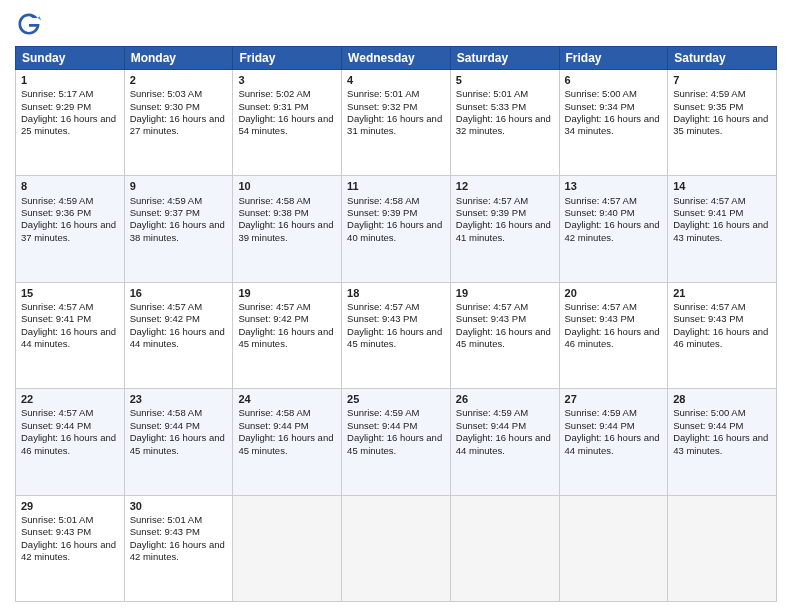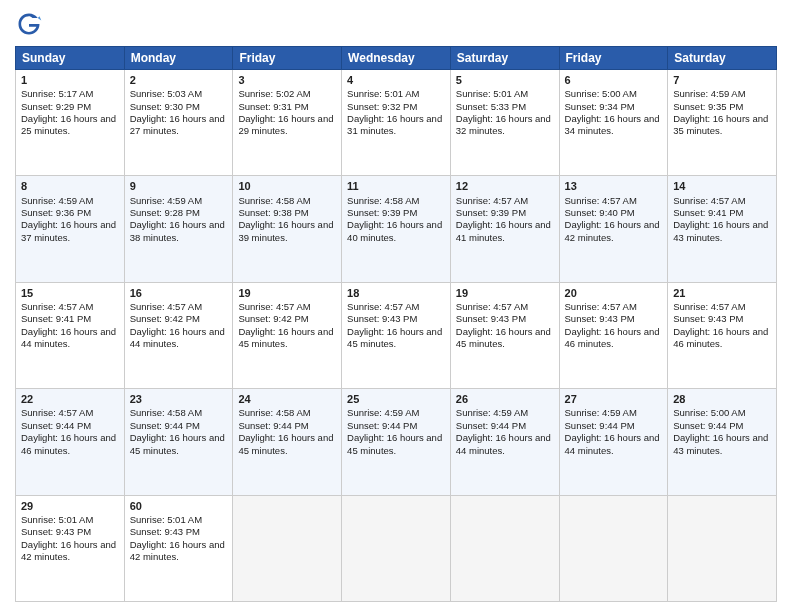--- a/index.html
+++ b/index.html
@@ -137,21 +137,21 @@
           <td>
             <div class="day-number">2</div>
             <div>Sunrise: 5:03 AM</div>
             <div>Sunset: 9:30 PM</div>
             <div>Daylight: 16 hours and 27 minutes.</div>
           </td>
           <td>
             <div class="day-number">3</div>
             <div>Sunrise: 5:02 AM</div>
             <div>Sunset: 9:31 PM</div>
-            <div>Daylight: 16 hours and 29 minutes.</div>
+            <div>Daylight: 16 hours and 54 minutes.</div>
           </td>
           <td>
             <div class="day-number">4</div>
             <div>Sunrise: 5:01 AM</div>
             <div>Sunset: 9:32 PM</div>
             <div>Daylight: 16 hours and 31 minutes.</div>
           </td>
           <td>
             <div class="day-number">5</div>
             <div>Sunrise: 5:01 AM</div>
@@ -174,21 +174,21 @@
         <tr>
           <td>
             <div class="day-number">8</div>
             <div>Sunrise: 4:59 AM</div>
             <div>Sunset: 9:36 PM</div>
             <div>Daylight: 16 hours and 37 minutes.</div>
           </td>
           <td>
             <div class="day-number">9</div>
             <div>Sunrise: 4:59 AM</div>
-            <div>Sunset: 9:28 PM</div>
+            <div>Sunset: 9:37 PM</div>
             <div>Daylight: 16 hours and 38 minutes.</div>
           </td>
           <td>
             <div class="day-number">10</div>
             <div>Sunrise: 4:58 AM</div>
             <div>Sunset: 9:38 PM</div>
             <div>Daylight: 16 hours and 39 minutes.</div>
           </td>
           <td>
             <div class="day-number">11</div>
@@ -304,21 +304,21 @@
           </td>
         </tr>
         <tr>
           <td>
             <div class="day-number">29</div>
             <div>Sunrise: 5:01 AM</div>
             <div>Sunset: 9:43 PM</div>
             <div>Daylight: 16 hours and 42 minutes.</div>
           </td>
           <td>
-            <div class="day-number">60</div>
+            <div class="day-number">30</div>
             <div>Sunrise: 5:01 AM</div>
             <div>Sunset: 9:43 PM</div>
             <div>Daylight: 16 hours and 42 minutes.</div>
           </td>
           <td class="empty-cell"></td>
           <td class="empty-cell"></td>
           <td class="empty-cell"></td>
           <td class="empty-cell"></td>
           <td class="empty-cell"></td>
         </tr>

